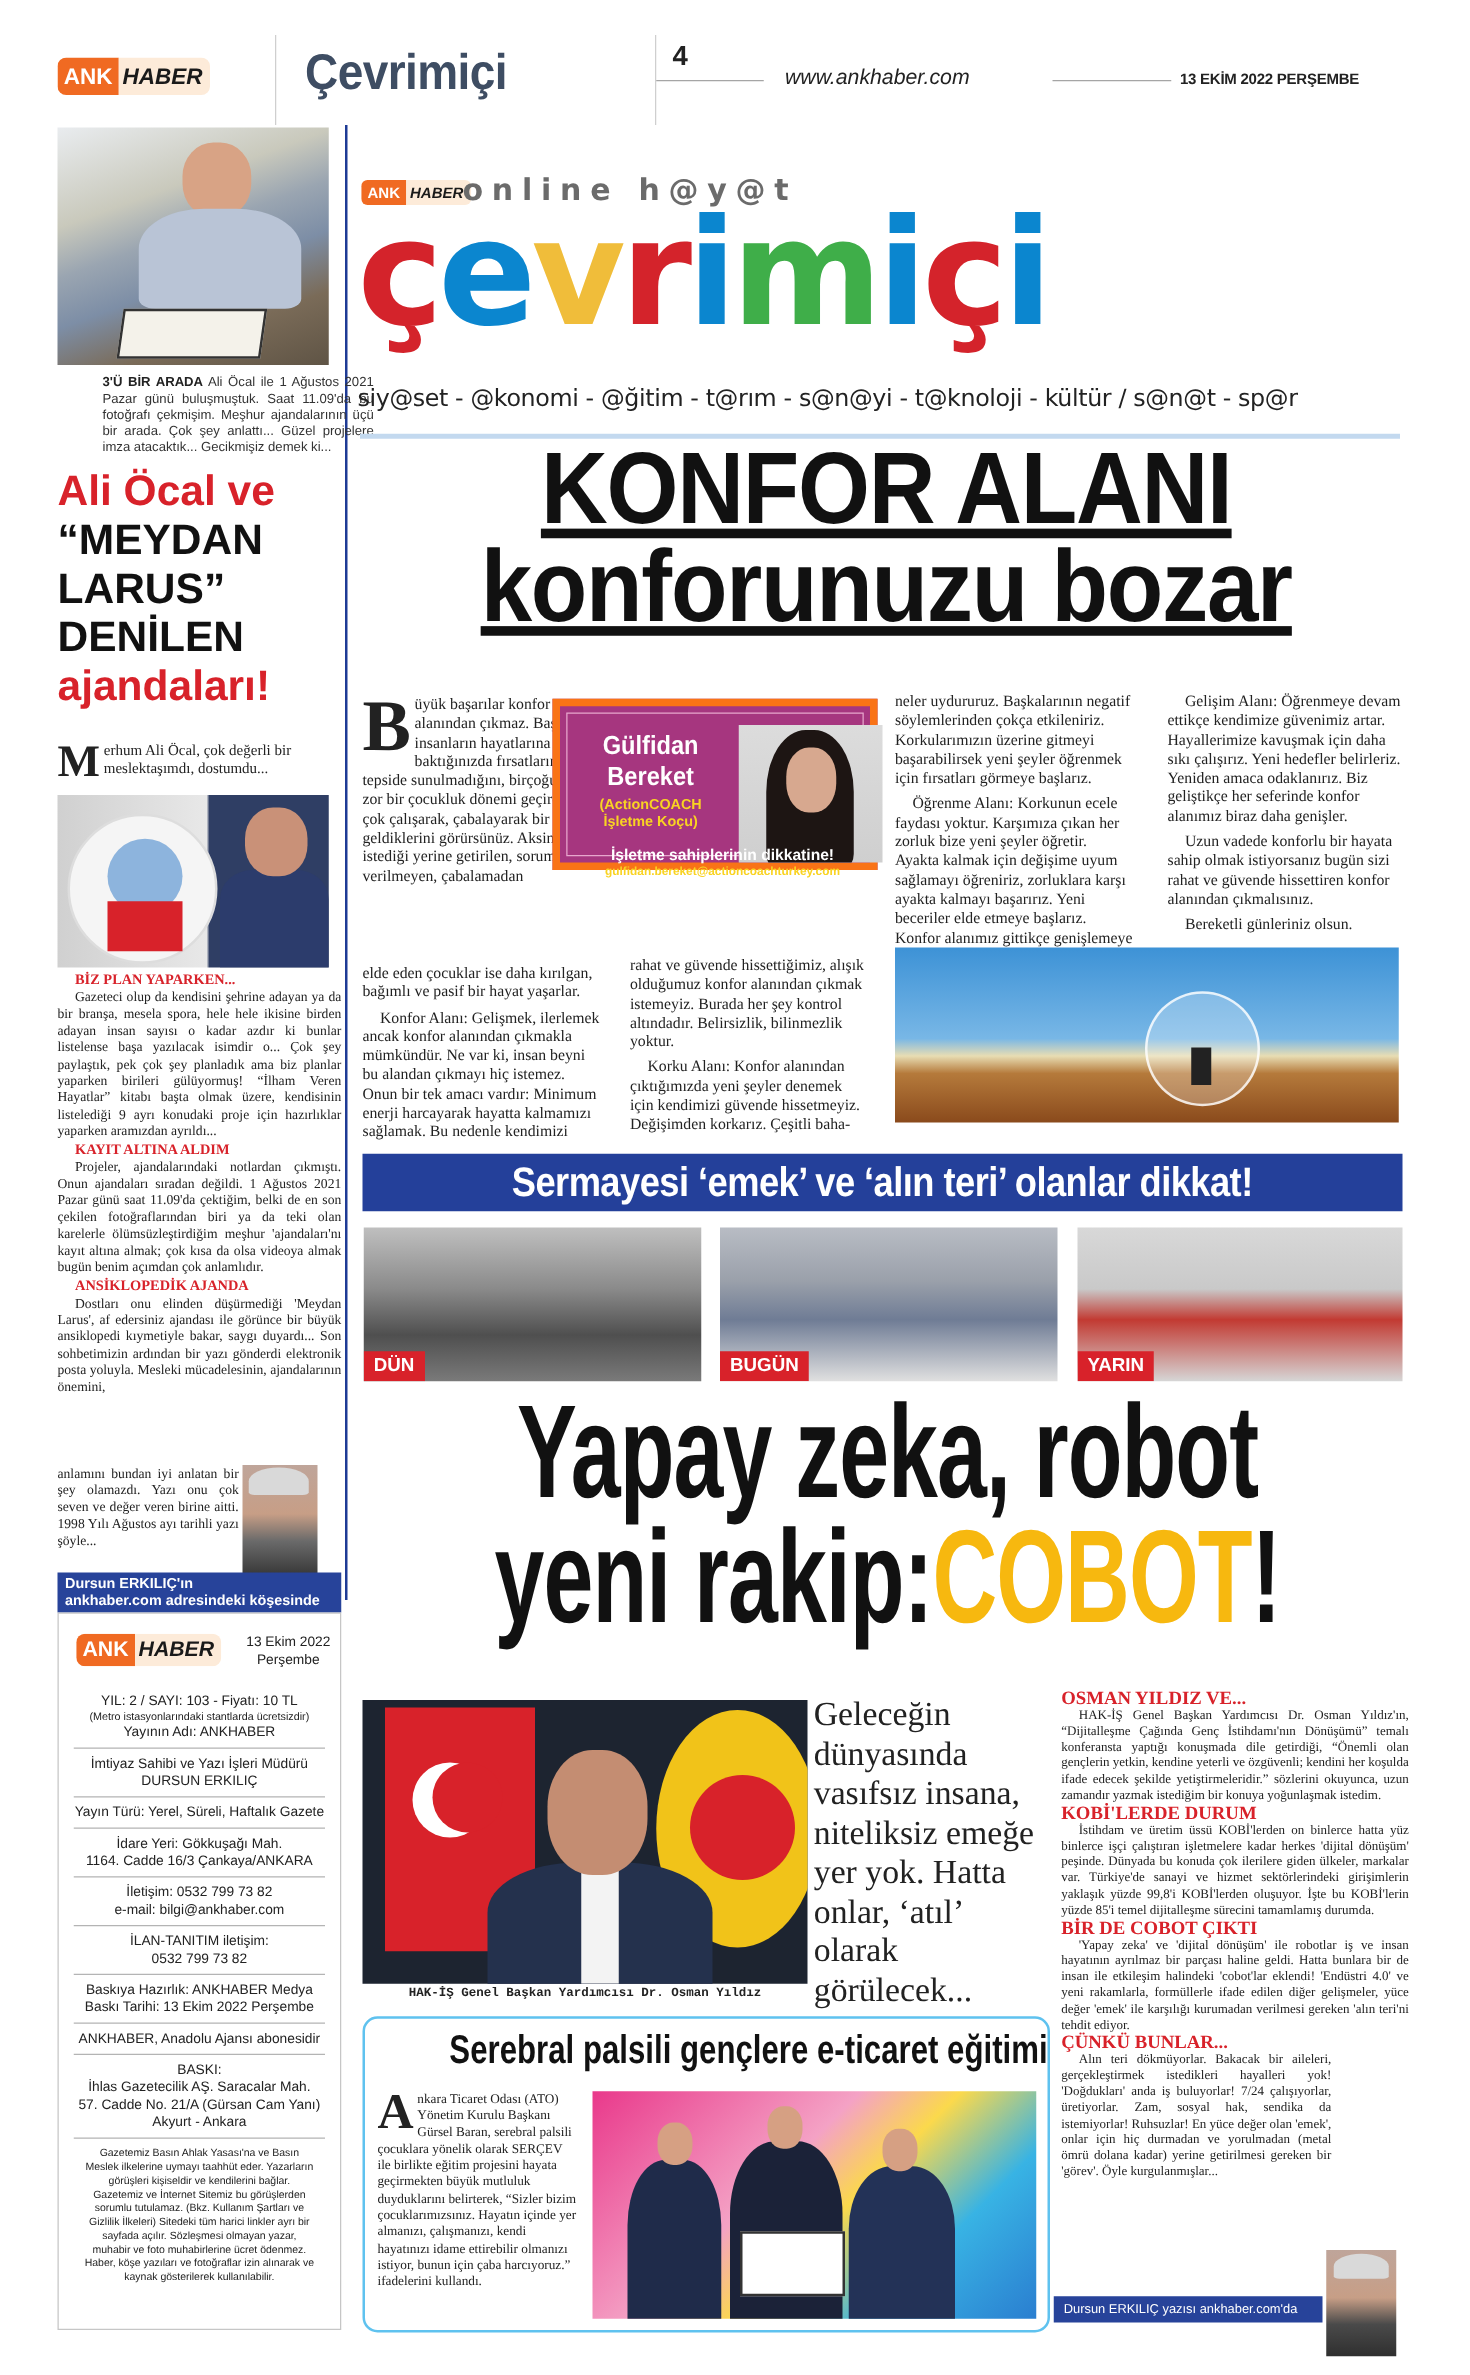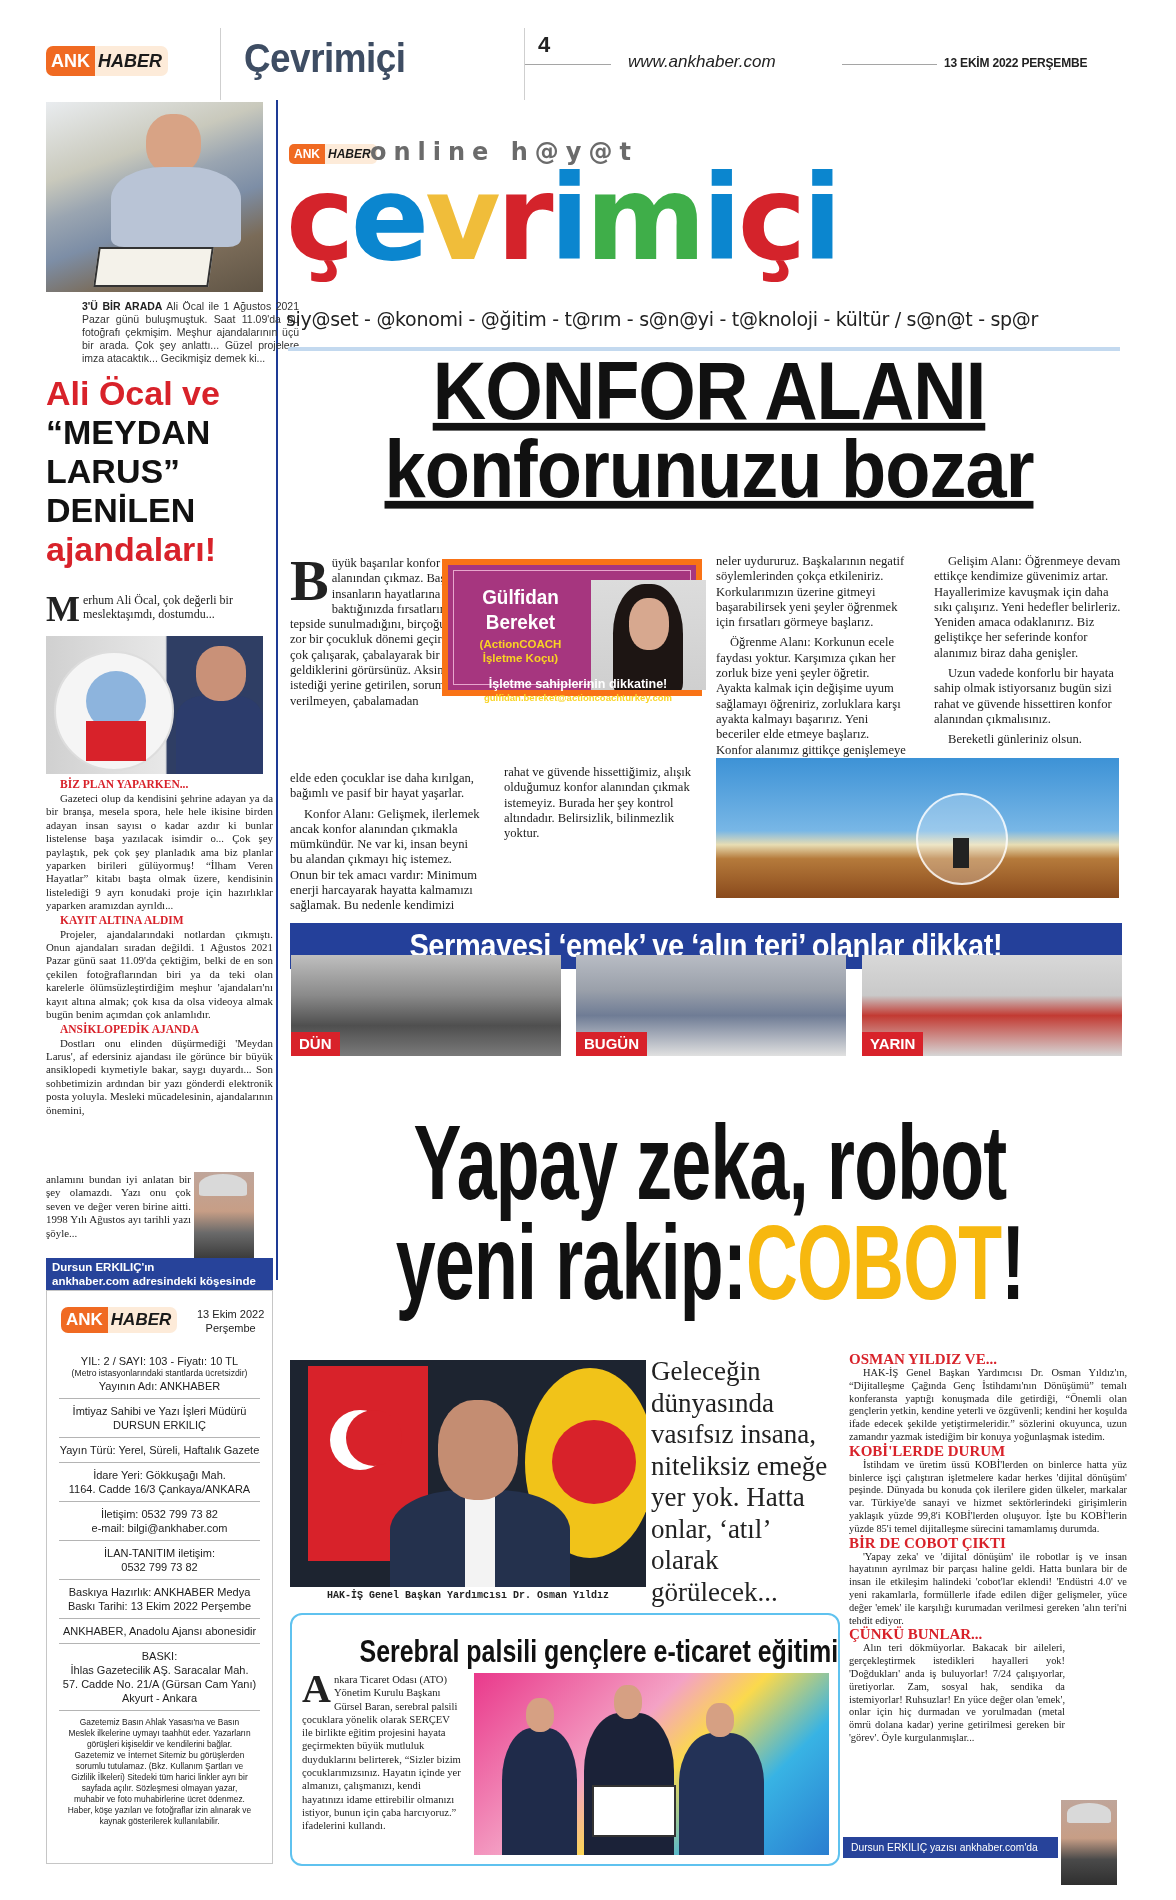--- a/index.html
+++ b/index.html
@@ -87,21 +87,21 @@
   #ab-photo .face { position:absolute; left: 38px; top: 18px; width: 40px; height: 52px; background: #d7a88f; border-radius: 45%; }
   #ab-tagline { position: absolute; left: 4px; top: 112px; width: 252px; text-align: center; font-family: "Liberation Sans", sans-serif; font-weight: 700; color: #fff; font-size: 12.5px; }
   #ab-email { position: absolute; left: 4px; top: 127px; width: 252px; text-align: center; font-family: "Liberation Sans", sans-serif; font-weight: 700; color: #f9d322; font-size: 9.5px; }
   #fishbowl { left: 716px; top: 758px; width: 403px; height: 140px; background: linear-gradient(180deg,#3d92d6 0%,#78b7e6 52%,#e8ddb3 62%,#b57a3b 72%,#8a4a1c 100%); }
   #fishbowl .bowl { position:absolute; left: 200px; top: 35px; width: 92px; height: 92px; border-radius: 50%; border: 2px solid rgba(255,255,255,0.8); background: rgba(255,255,255,0.25); }
   #fishbowl .chair { position:absolute; left: 237px; top: 80px; width: 16px; height: 30px; background: #222; }
 
   
   #blue-banner { left: 290px; top: 923px; width: 832px; height: 46px; background: #24409a; color: #fff; text-align: center; font-family: "Liberation Sans", sans-serif; font-weight: 700; font-size: 33px; line-height: 46px; letter-spacing: -0.5px; }
   #blue-banner span { display: inline-block; transform: scaleX(0.88); }
-  .strip { top: 955px; width: 157px; height: 101px; overflow: hidden; padding-left: 39px; }
+  .strip { top: 982px; width: 157px; height: 123px; overflow: hidden; padding-left: 39px; }
   #strip1 { left: 291px; width: 270px; background: linear-gradient(180deg,#bfbfbf 0%,#8a8a8a 40%,#4f4f4f 70%,#7a7a7a 100%); }
   #strip2 { left: 576px; width: 270px; background: linear-gradient(180deg,#b8bcc4 0%,#9aa0aa 35%,#6f7c95 60%,#e0e0e0 100%); }
   #strip3 { left: 862px; width: 260px; background: linear-gradient(180deg,#d8d8d8 0%,#c9c9c9 40%,#c23a32 60%,#d6d6d6 100%); }
   .strip-label { position: absolute; left: 0; bottom: 0; background: #d8222a; color: #fff; font-family: "Liberation Sans", sans-serif; font-weight: 700; font-size: 15px; padding: 3px 8px; line-height: 18px; }
 
   
   #cobot-h { left: 290px; top: 1112px; width: 840px; text-align: center; font-family: "Liberation Sans", sans-serif; font-weight: 700; color: #111; }
   #cobot-h .l1 { display: block; font-size: 92px; line-height: 100px; transform: scaleX(0.78) scaleY(1.15); transform-origin: center; white-space: nowrap; letter-spacing: -1px; }
   #cobot-h .l2 { display: block; font-size: 92px; line-height: 100px; transform: scaleX(0.78) scaleY(1.15); transform-origin: center; white-space: nowrap; letter-spacing: -1px; margin-top: 0; }
   #cobot-h .cobot { color: #f7b80f; }
@@ -122,21 +122,21 @@
   
   #right-art { left: 849px; top: 1352px; width: 278px; }
   #right-art .sub-red { padding-left: 0; font-size: 15px; }
   #right-art .body-p { font-size: 10.4px; line-height: 12.8px; }
   #right-author-photo { left: 1061px; top: 1800px; width: 56px; height: 85px; background: linear-gradient(180deg,#bfa59a 0%,#c79e86 45%,#4a4a4a 70%,#2f2f2f 100%); }
   #right-author-photo .hair { position:absolute; left: 6px; top: 3px; width: 44px; height: 20px; border-radius: 50% 50% 10% 10%; background: #d9d9d9; }
   #right-banner { left: 843px; top: 1837px; width: 215px; height: 21px; background: #27439a; color: #fff; font-family: "Liberation Sans", sans-serif; font-weight: 400; font-size: 10.3px; line-height: 21px; padding-left: 8px; }
 
   
   #sereb-box { left: 290px; top: 1613px; width: 550px; height: 253px; border: 2px solid #5fc2ef; border-radius: 12px; }
-  #sereb-title { position: absolute; left: 0; top: 6px; width: 540px; text-align: left; font-family: "Liberation Sans", sans-serif; font-weight: 700; font-size: 32px; color: #111; white-space: nowrap; margin-top: 12px; }
+  #sereb-title { position: absolute; left: 0; top: 6px; width: 540px; text-align: left; font-family: "Liberation Sans", sans-serif; font-weight: 700; font-size: 32px; color: #111; white-space: nowrap; }
   #sereb-title span { display: inline-block; transform: scaleX(0.78); transform-origin: center; }
   #sereb-text { position: absolute; left: 10px; top: 58px; width: 160px; font-size: 10.6px; line-height: 13.3px; color: #222; }
   #sereb-text .bigcap { font-size: 40px; line-height: 28px; margin-top: 2px; }
   #sereb-photo { position: absolute; left: 182px; top: 58px; width: 355px; height: 182px; background: linear-gradient(135deg,#e9398b 0%,#f4a2c5 40%,#fbd94c 55%,#38b3e4 75%,#2a7ed0 100%); overflow: hidden; }
   #sereb-photo .p1 { position:absolute; left: 28px; top: 55px; width: 75px; height: 130px; background: #1f2b4a; border-radius: 40% 40% 0 0; }
   #sereb-photo .p2 { position:absolute; left: 110px; top: 40px; width: 90px; height: 145px; background: #1b2238; border-radius: 40% 40% 0 0; }
   #sereb-photo .p3 { position:absolute; left: 205px; top: 60px; width: 85px; height: 125px; background: #233257; border-radius: 40% 40% 0 0; }
   #sereb-photo .doc { position:absolute; left: 118px; top: 112px; width: 84px; height: 52px; background: #fff; border: 2px solid #333; }
   #sereb-photo .f1, #sereb-photo .f2, #sereb-photo .f3 { position:absolute; width: 28px; height: 34px; border-radius: 45%; background: #d6a083; }
   #sereb-photo .f1 { left: 52px; top: 25px; } #sereb-photo .f2 { left: 140px; top: 12px; } #sereb-photo .f3 { left: 232px; top: 30px; }
@@ -280,20 +280,21 @@
   <div id="ab-photo">
       <div class="hair"></div>
       <div class="face"></div>
     </div>
   <div id="ab-tagline">İşletme sahiplerinin dikkatine!</div>
   <div id="ab-email">gulfidan.bereket@actioncoachturkey.com</div>
 </div>
 
 <div class="abs art" id="art-c2">
   <p style="text-indent:0;">rahat ve güvende hissettiğimiz, alışık olduğumuz konfor alanından çıkmak istemeyiz. Burada her şey kontrol altındadır. Belirsizlik, bilinmezlik yoktur.</p>
+  <p>Korku Alanı: Konfor alanından çıktığımızda yeni şeyler denemek için kendimizi güvende hissetmeyiz. Değişimden korkarız. Çeşitli baha-</p>
 </div>
 <div class="abs art" id="art-c3">
   <p style="text-indent:0;">neler uydururuz. Başkalarının negatif söylemlerinden çokça etkileniriz. Korkularımızın üzerine gitmeyi başarabilirsek yeni şeyler öğrenmek için fırsatları görmeye başlarız.</p>
   <p>Öğrenme Alanı: Korkunun ecele faydası yoktur. Karşımıza çıkan her zorluk bize yeni şeyler öğretir. Ayakta kalmak için değişime uyum sağlamayı öğreniriz, zorluklara karşı ayakta kalmayı başarırız. Yeni beceriler elde etmeye başlarız. Konfor alanımız gittikçe genişlemeye başlar.</p>
 </div>
 <div class="abs art" id="art-c4">
   <p>Gelişim Alanı: Öğrenmeye devam ettikçe kendimize güvenimiz artar. Hayallerimize kavuşmak için daha sıkı çalışırız. Yeni hedefler belirleriz. Yeniden amaca odaklanırız. Biz geliştikçe her seferinde konfor alanımız biraz daha genişler.</p>
   <p>Uzun vadede konforlu bir hayata sahip olmak istiyorsanız bugün sizi rahat ve güvende hissettiren konfor alanından çıkmalısınız.</p>
   <p>Bereketli günleriniz olsun.</p>
 </div>

